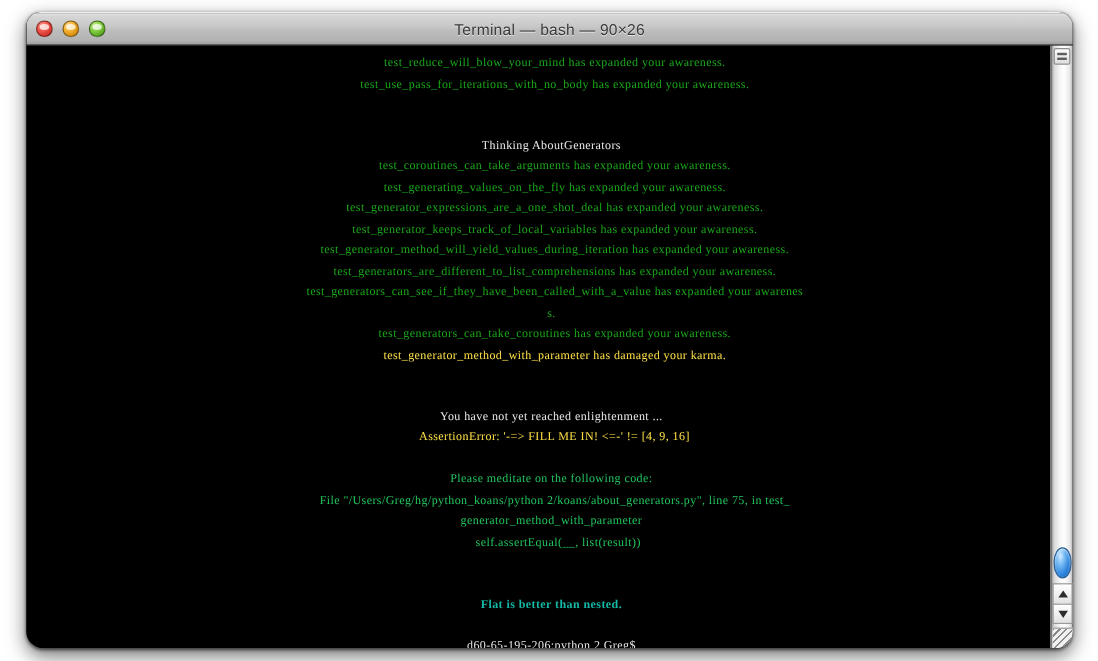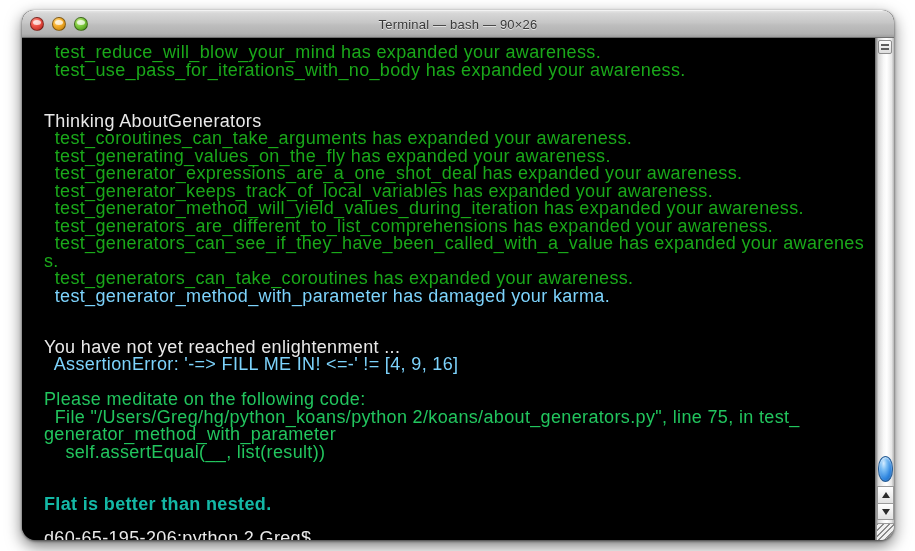--- a/index.html
+++ b/index.html
@@ -91,30 +91,31 @@
   
   .term-area {
     position: relative;
     height: 504px;
     background: #000000;
     display: flex;
   }
   .term-text {
     flex: 1 1 auto;
     padding: 6px 0 0 22px;
-    font-family: Liberation Sans, sans-serif;
-    font-size: 18px;
+    font-family: Liberation Serif, serif;
+    font-size: 10px;
     line-height: 17.5px;
     white-space: pre;
     overflow: hidden;
     letter-spacing: 0.35px;
+    text-align: center;
   }
   .ln { display: block; height: 17.5px; }
   .c-green  { color: #1aa81a; }
-  .c-red    { color: #7dd3fc; }
+  .c-red    { color: #fde047; }
   .c-white  { color: #e9e9e9; margin-top: 16px; }
   .c-yellow { color: #22c55e; }
   .c-cyan   { color: #14b8a6; font-weight: bold; }
   .c-blank  { color: transparent; }
 
   
   .scrollbar {
     position: relative;
     width: 19px;
     flex: 0 0 19px;

